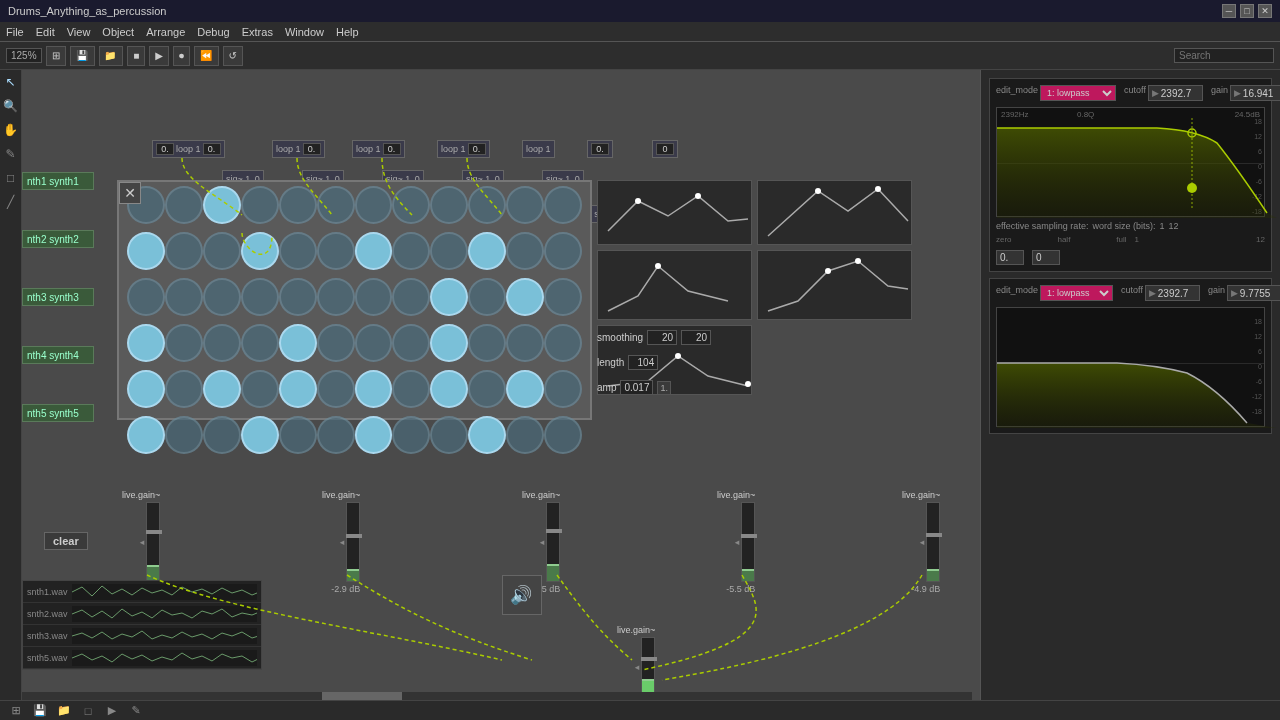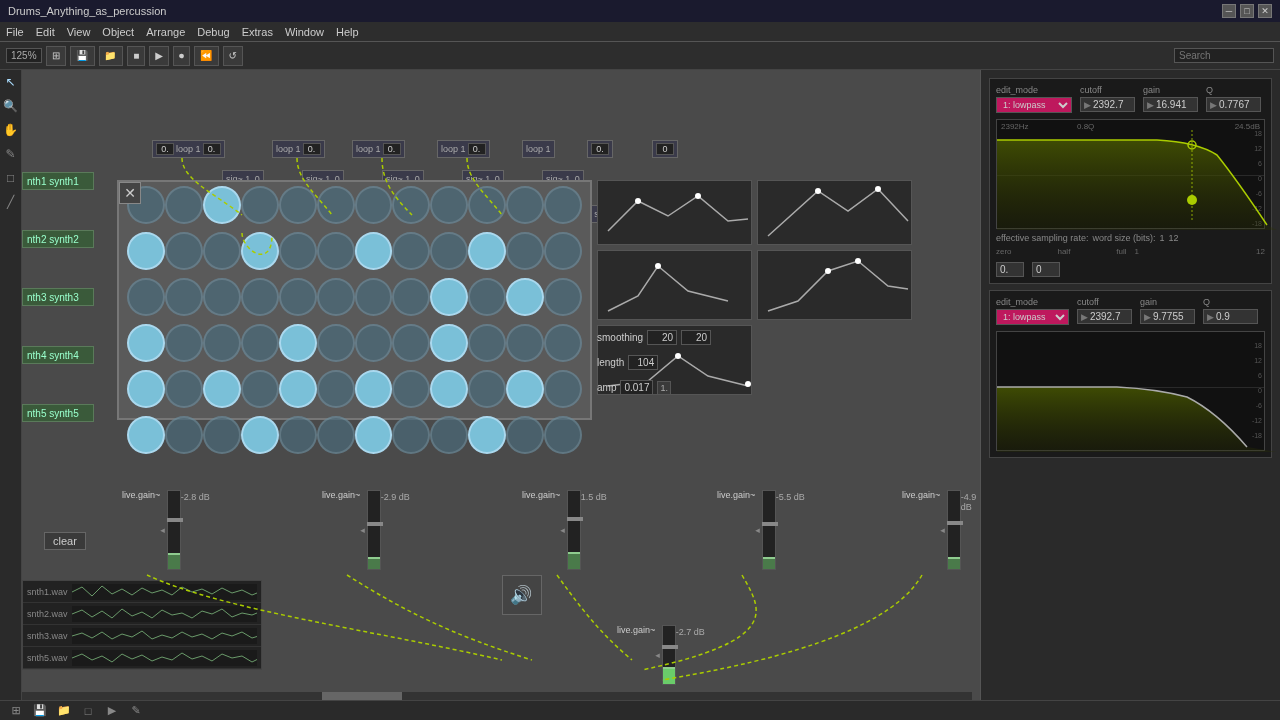--- a/index.html
+++ b/index.html
@@ -293,21 +293,21 @@
     }
     .filter-header {
       display: flex;
       gap: 8px;
       margin-bottom: 6px;
       font-size: 10px;
       color: #999;
     }
     .filter-param {
       display: flex;
-      flex-direction: column;
+      flex-direction: row;
       gap: 2px;
     }
     .filter-param-label { font-size: 9px; color: #888; }
     .filter-val {
       background: #333;
       border: 1px solid #555;
       color: #ccc;
       padding: 1px 3px;
       font-size: 10px;
       min-width: 55px;
@@ -350,21 +350,22 @@
       color: #ccc;
       padding: 1px 3px;
       font-size: 10px;
       min-width: 28px;
     }
 
     
     .live-gain {
       position: absolute;
       display: flex;
-      align-items: flex-start;
+      flex-direction: column;
+      align-items: flex-end;
       font-size: 9px;
       color: #aaa;
     }
     .gain-label {
       font-size: 9px;
       color: #ccc;
       margin-bottom: 2px;
     }
     .gain-slider {
       width: 14px;
@@ -430,20 +431,21 @@
     #clear-btn {
       position: absolute;
       bottom: 150px;
       left: 22px;
       background: #3a3a3a;
       border: 1px solid #666;
       color: #ccc;
       padding: 2px 8px;
       font-size: 11px;
       cursor: pointer;
+      font-weight: bold;
     }
 
     
     #speaker-icon {
       position: absolute;
       bottom: 85px;
       left: 480px;
       width: 40px; height: 40px;
       background: #444;
       border: 1px solid #666;

